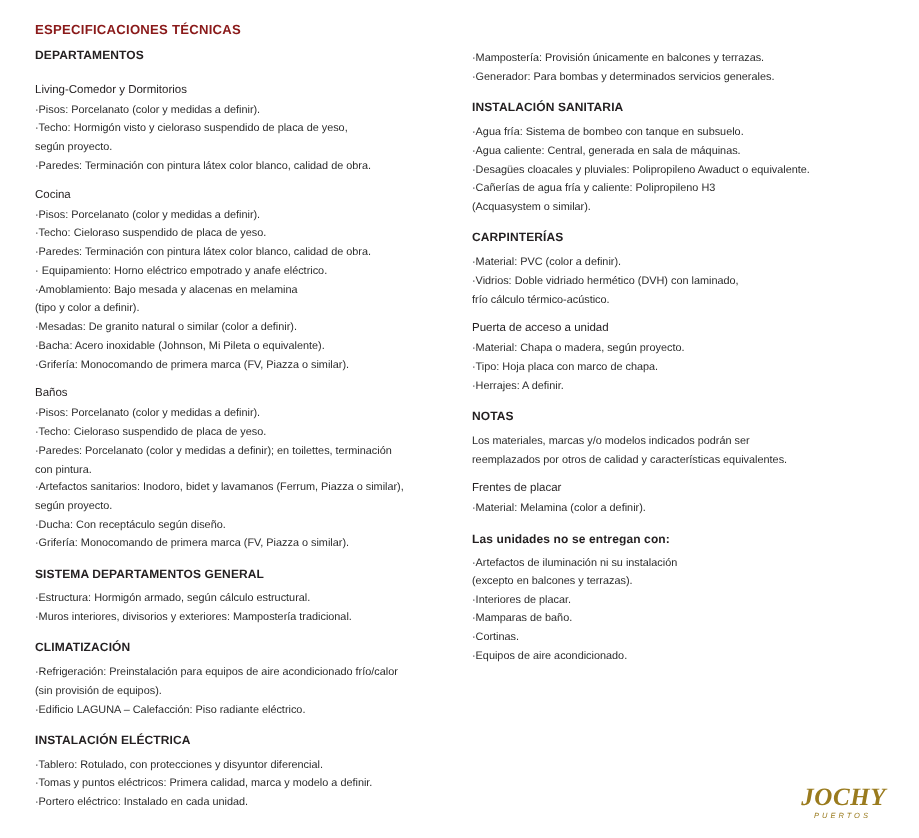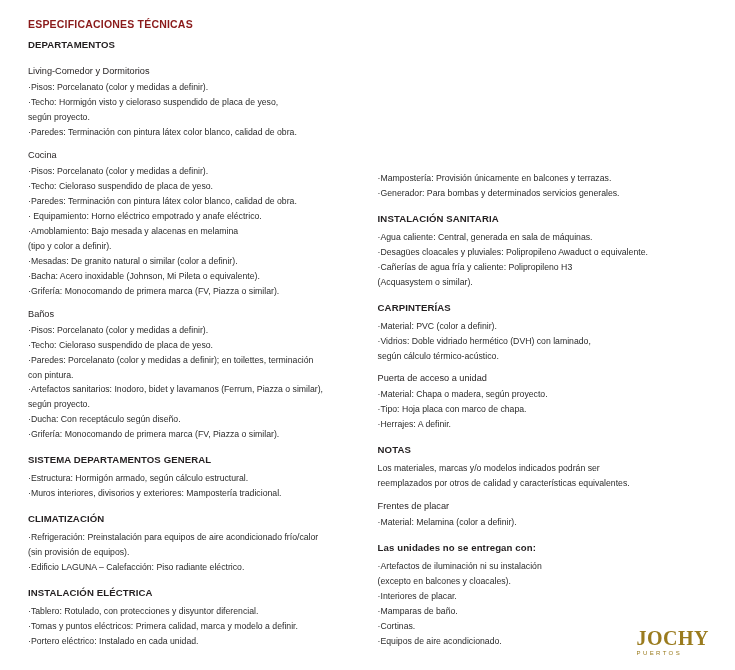--- a/index.html
+++ b/index.html
@@ -24,21 +24,21 @@
   .doc-title {
     font-size: 10.5px;
     font-weight: bold;
     color: #8a1a1a;
     letter-spacing: 0.2px;
     margin-bottom: 9px;
   }
   .columns {
     display: flex;
     gap: 26px;
-    align-items: flex-end;
+    align-items: flex-start;
   }
   .col {
     width: 330px;
   }
   .col-right {
     width: 340px;
     padding-top: 0px;
   }
   h2.section {
     font-size: 9.6px;
@@ -58,22 +58,23 @@
   p.line {
     font-size: 8.7px;
     line-height: 1.72;
     margin: 0;
     color: #2b2b2b;
   }
   .logo {
     position: absolute;
     right: 26px;
     bottom: 14px;
-    text-align: left;
+    text-align: center;
     line-height: 1;
+    font-style: italic;
   }
   .logo-main {
     font-family: "Liberation Serif", serif;
     font-size: 20px;
     font-weight: bold;
     color: #9a7b1e;
     letter-spacing: 0.5px;
   }
   .logo-sub {
     font-size: 6px;
@@ -152,31 +153,32 @@
 
     <div class="col col-right">
 
       <div>
         <p class="line">·Mampostería: Provisión únicamente en balcones y terrazas.</p>
         <p class="line">·Generador: Para bombas y determinados servicios generales.</p>
       </div>
 
       <div>
         <h2 class="section">INSTALACIÓN SANITARIA</h2>
+        <p class="line">·Agua fría: Sistema de bombeo con tanque en subsuelo.</p>
         <p class="line">·Agua caliente: Central, generada en sala de máquinas.</p>
         <p class="line">·Desagües cloacales y pluviales: Polipropileno Awaduct o equivalente.</p>
         <p class="line">·Cañerías de agua fría y caliente: Polipropileno H3</p>
         <p class="line">(Acquasystem o similar).</p>
       </div>
 
       <div>
         <h2 class="section">CARPINTERÍAS</h2>
         <p class="line">·Material: PVC (color a definir).</p>
         <p class="line">·Vidrios: Doble vidriado hermético (DVH) con laminado,</p>
-        <p class="line">según cálculo  térmico-acústico.</p>
+        <p class="line">frío cálculo  térmico-acústico.</p>
       </div>
 
       <div>
         <h3 class="subsection">Puerta de acceso a unidad</h3>
         <p class="line">·Material: Chapa o madera, según proyecto.</p>
         <p class="line">·Tipo: Hoja placa con marco de chapa.</p>
         <p class="line">·Herrajes: A definir.</p>
       </div>
 
       <div>
@@ -186,21 +188,21 @@
       </div>
 
       <div>
         <h3 class="subsection">Frentes de placar</h3>
         <p class="line">·Material: Melamina (color a definir).</p>
       </div>
 
       <div>
         <h2 class="section">Las unidades no se entregan con:</h2>
         <p class="line">·Artefactos de iluminación ni su instalación</p>
-        <p class="line">(excepto en balcones y cloacales).</p>
+        <p class="line">(excepto en balcones y terrazas).</p>
         <p class="line">·Interiores de placar.</p>
         <p class="line">·Mamparas de baño.</p>
         <p class="line">·Cortinas.</p>
         <p class="line">·Equipos de aire acondicionado.</p>
       </div>
 
     </div>
   </div>
 
   <div class="logo">

